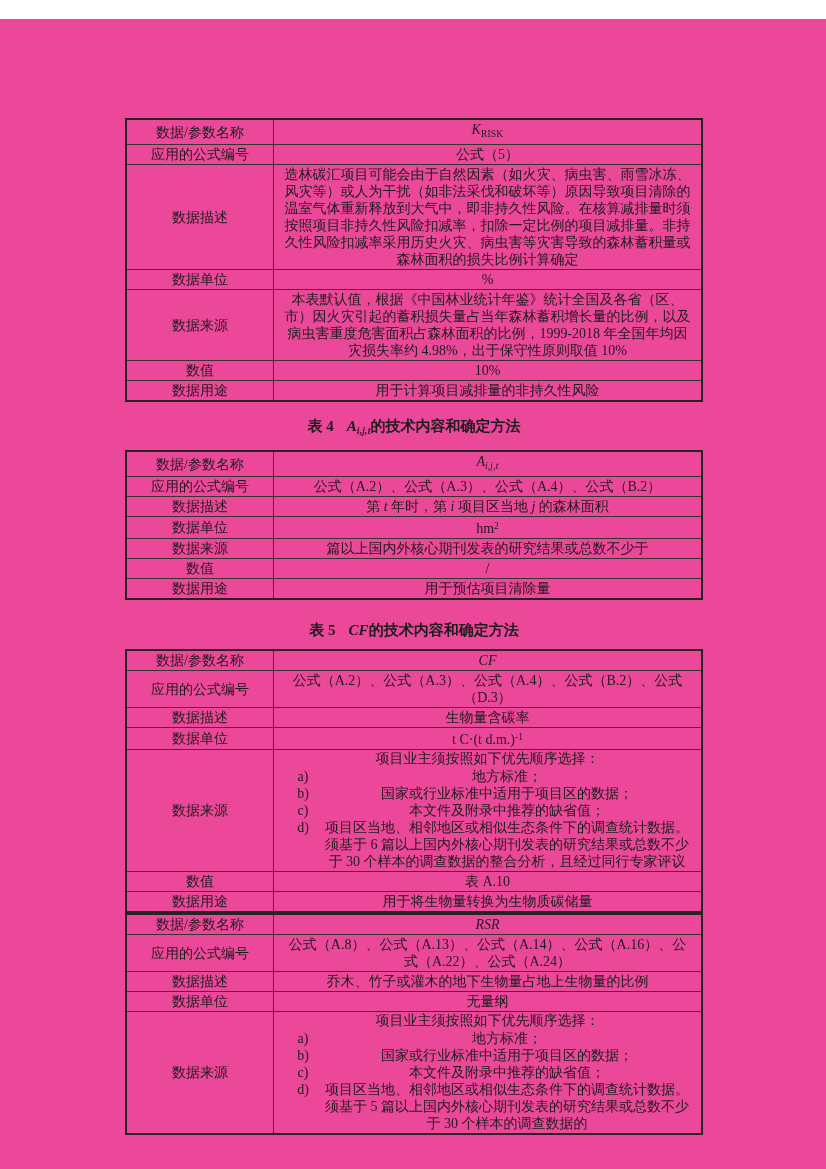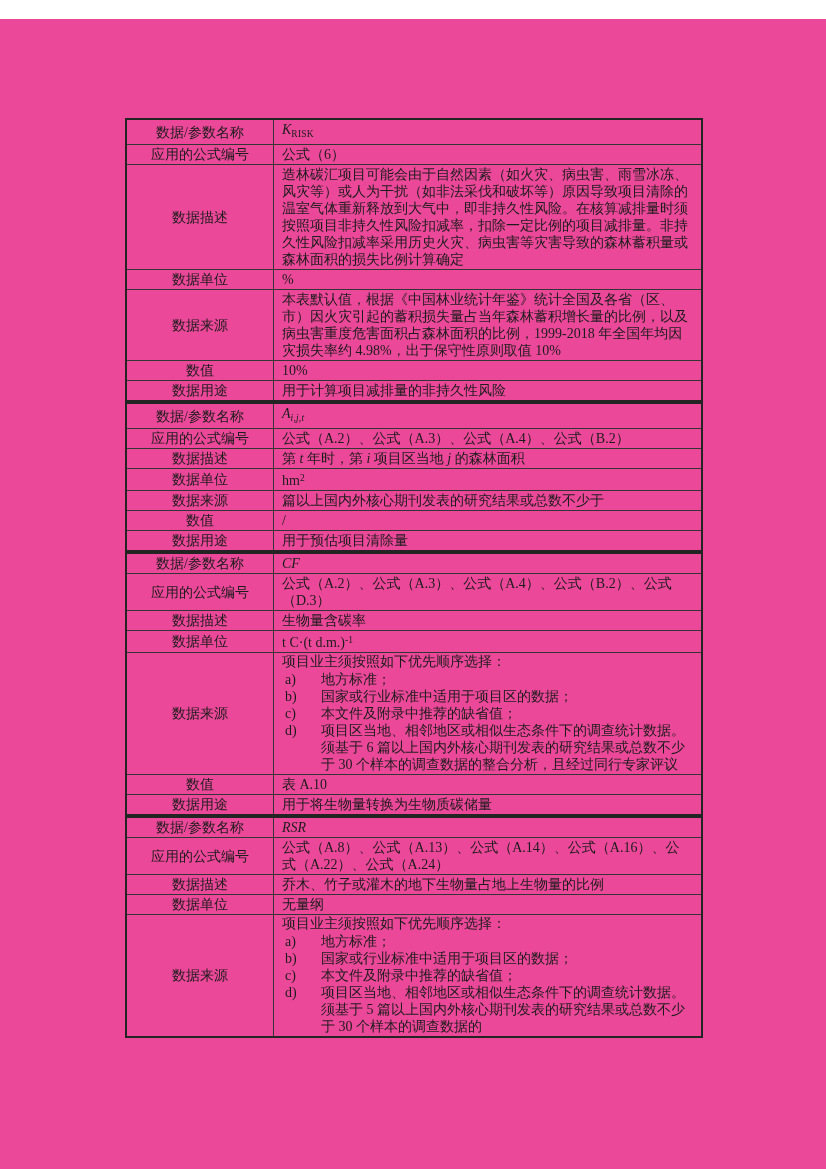--- a/index.html
+++ b/index.html
@@ -20,21 +20,21 @@
     font-size:14px;
     border:2px solid #242424;
   }
   table.ptable td{
     border:1px solid #343434;
     padding:1px 8px;
     line-height:17px;
     vertical-align:middle;
   }
   td.lbl{width:130px;text-align:center;padding:1px 2px;}
-  td.val{text-align:left;padding-left:11px;}
+  td.val{text-align:center;padding-left:11px;}
   .var{font-style:italic;}
   .sub{font-size:9.5px;vertical-align:-3px;letter-spacing:0.2px;}
   .sub-italic{font-style:italic;}
   .sup{font-size:9.5px;vertical-align:4px;}
   .tbl-title{
     text-align:center;
     font-weight:700;
     font-size:15px;
     line-height:18px;
     margin:15px 0 10px 0;
@@ -55,21 +55,21 @@
   <div class="content">
 
     <table class="ptable">
       <tbody>
           <tr>
         <td class="lbl">数据/参数名称</td>
         <td class="val"><span class="var">K</span><span class="sub">RISK</span></td>
       </tr>
       <tr>
         <td class="lbl">应用的公式编号</td>
-        <td class="val">公式（6）</td>
+        <td class="val">公式（5）</td>
       </tr>
       <tr>
         <td class="lbl">数据描述</td>
         <td class="val">造林碳汇项目可能会由于自然因素（如火灾、病虫害、雨雪冰冻、风灾等）或人为干扰（如非法采伐和破坏等）原因导致项目清除的温室气体重新释放到大气中，即非持久性风险。在核算减排量时须按照项目非持久性风险扣减率，扣除一定比例的项目减排量。非持久性风险扣减率采用历史火灾、病虫害等灾害导致的森林蓄积量或森林面积的损失比例计算确定</td>
       </tr>
       <tr>
         <td class="lbl">数据单位</td>
         <td class="val">%</td>
       </tr>
       <tr>
@@ -80,20 +80,23 @@
         <td class="lbl">数值</td>
         <td class="val">10%</td>
       </tr>
       <tr>
         <td class="lbl">数据用途</td>
         <td class="val">用于计算项目减排量的非持久性风险</td>
       </tr>
     </tbody>
       </table>
 
+    <div class="tbl-title t4">
+      <span class="pfx">表 4</span><span class="var">A</span><span class="sub sub-italic">i,j,t</span><span>的技术内容和确定方法</span>
+    </div>
 
     <table class="ptable">
       <tbody>
           <tr>
         <td class="lbl">数据/参数名称</td>
         <td class="val"><span class="var">A</span><span class="sub sub-italic">i,j,t</span></td>
       </tr>
       <tr>
         <td class="lbl">应用的公式编号</td>
         <td class="val">公式（A.2）、公式（A.3）、公式（A.4）、公式（B.2）</td>
@@ -114,20 +117,23 @@
         <td class="lbl">数值</td>
         <td class="val">/</td>
       </tr>
       <tr>
         <td class="lbl">数据用途</td>
         <td class="val">用于预估项目清除量</td>
       </tr>
     </tbody>
       </table>
 
+    <div class="tbl-title t5">
+      <span class="pfx">表 5</span><span class="var">CF</span><span>的技术内容和确定方法</span>
+    </div>
 
     <table class="ptable">
       <tbody>
           <tr>
         <td class="lbl">数据/参数名称</td>
         <td class="val"><span class="var">CF</span></td>
       </tr>
       <tr>
         <td class="lbl">应用的公式编号</td>
         <td class="val">公式（A.2）、公式（A.3）、公式（A.4）、公式（B.2）、公式（D.3）</td>

